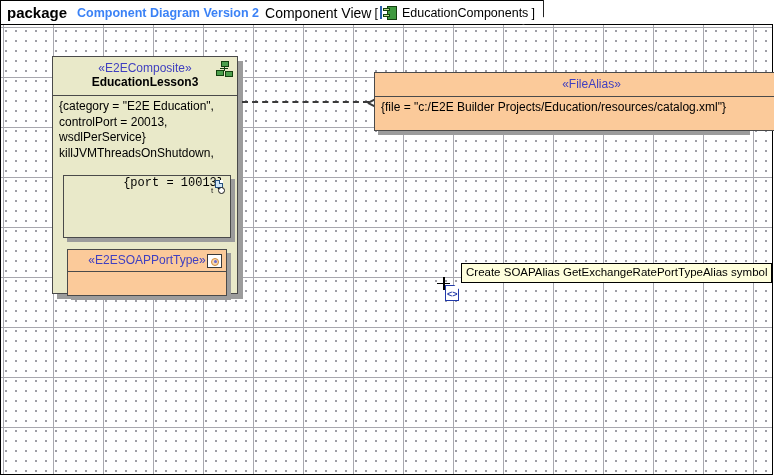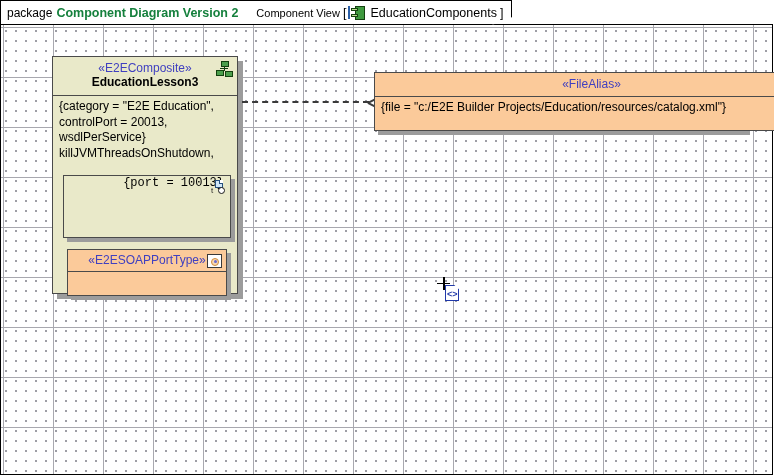--- a/index.html
+++ b/index.html
@@ -60,27 +60,27 @@
     display: flex; align-items: center;
     background: #ffffff;
     border: 1px solid #000;
     box-sizing: border-box;
     white-space: nowrap;
     -webkit-clip-path: polygon(0 0, 100% 0, 100% 68%, 96% 100%, 0 100%);
     clip-path: polygon(0 0, 100% 0, 100% 68%, 96% 100%, 0 100%);
     z-index: 5;
   }
   .pkg-tab .kw {
-    font-size: 12px; font-weight: normal; color: #000;
+    font-size: 15px; font-weight: bold; color: #000;
   }
   .pkg-tab .pkgname {
-    font-size: 12.5px; font-weight: bold; color: #15803d; margin-left: 4px;
+    font-size: 12.5px; font-weight: bold; color: #3b82f6; margin-left: 10px;
   }
   .pkg-tab .viewname {
-    font-size: 11px; color: #000; margin-left: 18px;
+    font-size: 14px; color: #000; margin-left: 6px;
   }
   .pkg-tab .brk {
     font-size: 12.5px; color: #000; margin-left: 3px;
   }
   .pkg-tab .tabname {
     font-size: 12.5px; color: #000; margin-left: 4px;
   }
 
   
   .ico-component-sm {
@@ -356,20 +356,21 @@
     <div class="corner-ico ico-filealias">
       <span class="title"></span>
         <span class="grid"></span>
     </div>
     <div class="uml-head">
       <div class="stereo">«FileAlias»</div>
     </div>
     <div class="compartment tags">{file = "c:/E2E Builder Projects/Education/resources/catalog.xml"}</div>
   </div>
 
+  <div class="tooltip" style="left:461px; top:263px;">Create SOAPAlias GetExchangeRatePortTypeAlias symbol</div>
 
   <div class="cursor" style="left:437px; top:277px;">
     <span class="cv"></span>
     <span class="ch"></span>
     <span class="page"></span>
     <span class="chev">&lt;&gt;</span>
   </div>
 
 </div>
 

